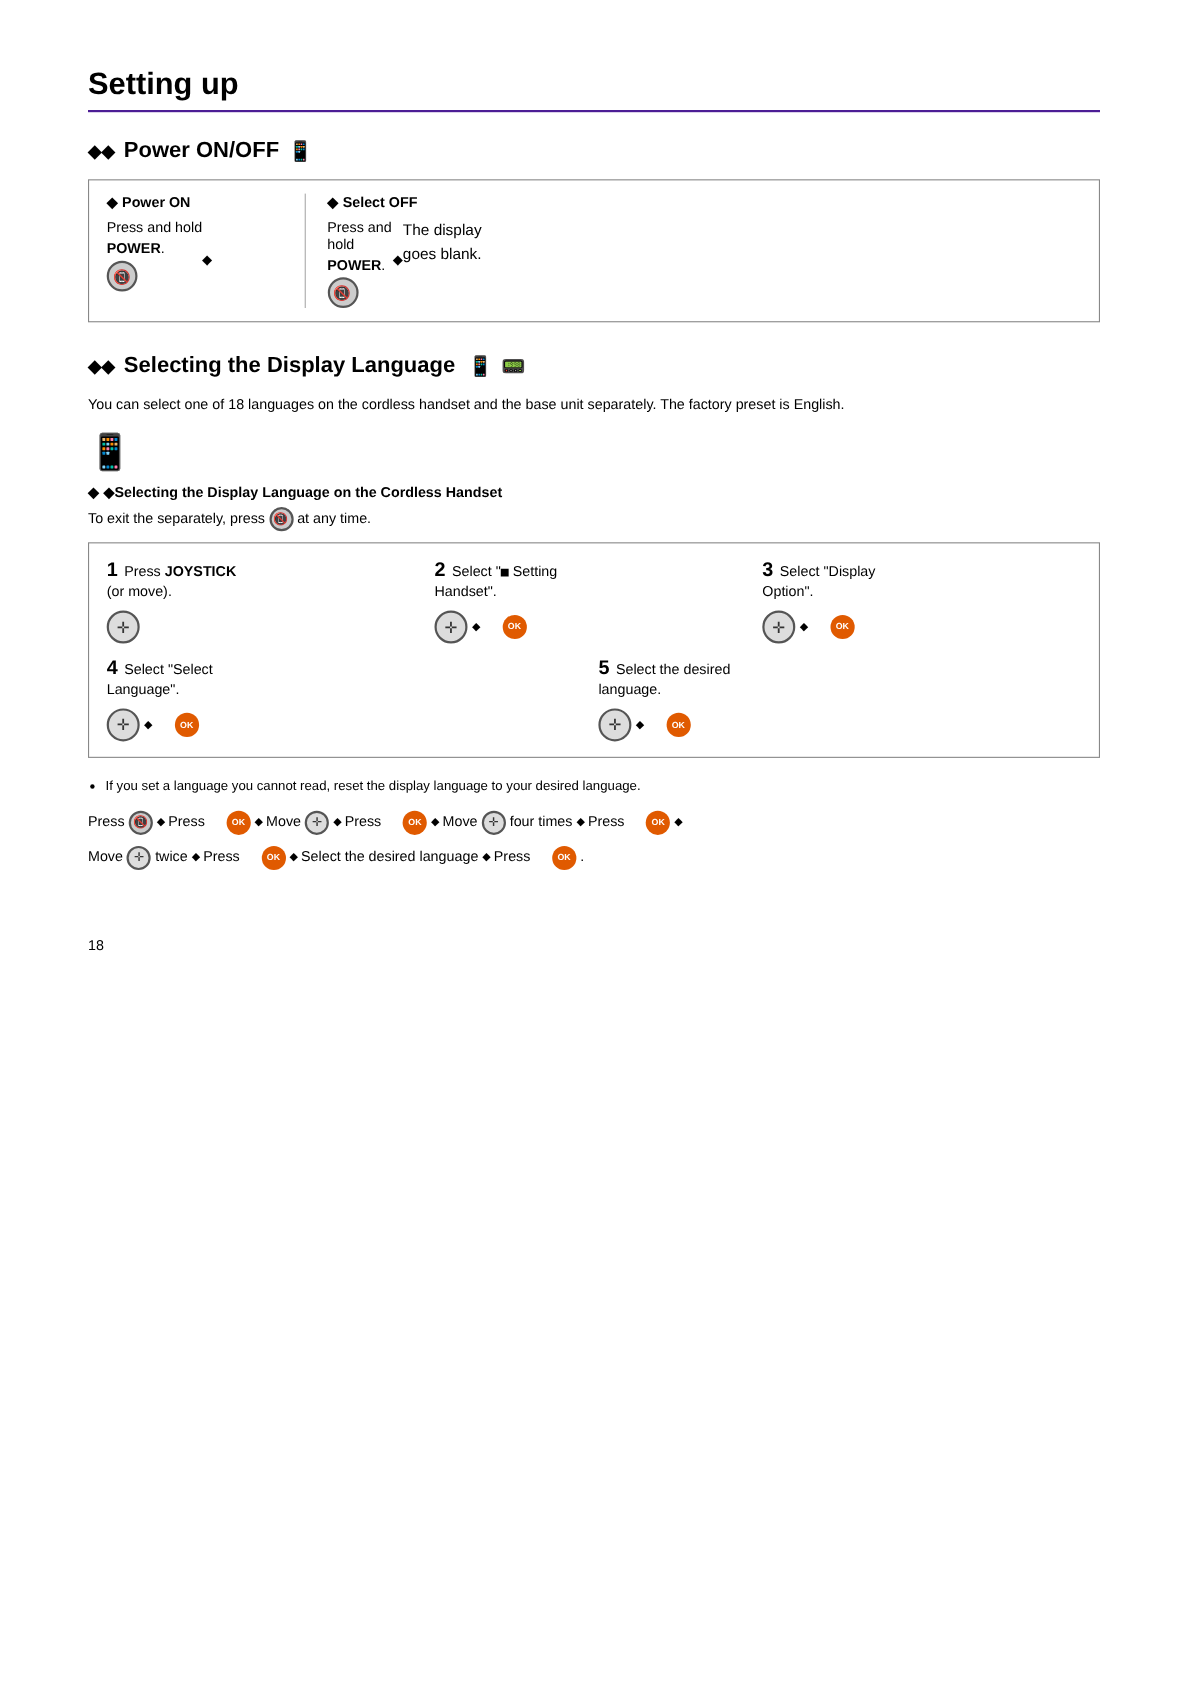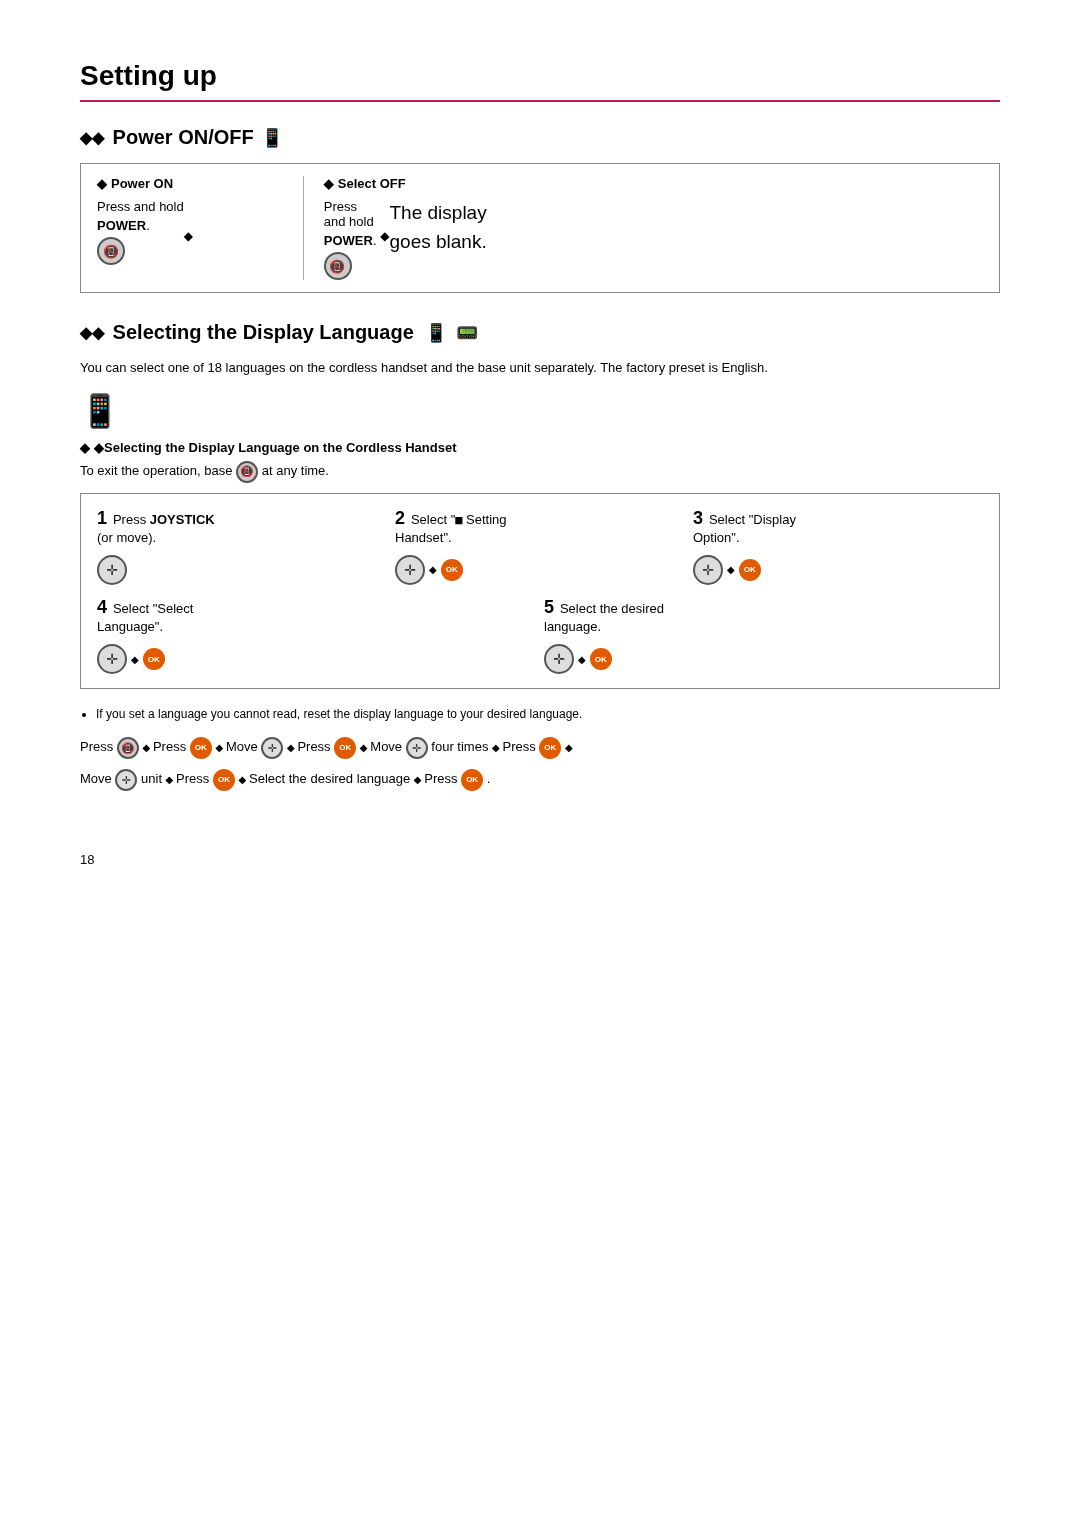--- a/index.html
+++ b/index.html
@@ -9,21 +9,21 @@
       font-size: 14px;
       color: #000;
       width: 1080px;
       min-height: 1528px;
       padding: 60px 80px 80px 80px;
     }
 
     h1.page-title {
       font-size: 28px;
       font-weight: bold;
-      border-bottom: 2px solid #be185d;
+      border-bottom: 2px solid #4c1d95;
       padding-bottom: 8px;
       margin-bottom: 24px;
     }
 
     .section-header {
       display: flex;
       align-items: center;
       gap: 8px;
       font-size: 20px;
       font-weight: bold;
@@ -182,20 +182,21 @@
       align-items: center;
       justify-content: center;
       width: 22px;
       height: 22px;
       border-radius: 50%;
       background: #e05a00;
       color: #fff;
       font-size: 8px;
       font-weight: bold;
       vertical-align: middle;
+      margin-left: 16px;
     }
 
     .icon-offhook-sm {
       display: inline-flex;
       align-items: center;
       justify-content: center;
       width: 28px;
       height: 28px;
       border-radius: 50%;
       border: 2px solid #555;
@@ -251,21 +252,21 @@
       <div class="power-step-row">
         <div class="power-step-col">
           <span>Press and hold</span>
           <span><strong>POWER</strong>.</span>
           <span class="icon-offhook-sm">📵</span>
         </div>
         <div class="power-step-col">
           <span style="font-size:12px; margin-top:30px;">◆</span>
         </div>
         <div class="power-step-col">
-          <span style="font-size:19px; line-height:1.5; margin-top:0;">The display goes blank.</span>
+          <span style="font-size:14px; line-height:1.5; margin-top:0;">The display goes blank.</span>
         </div>
       </div>
     </div>
   </div>
 </div>
 
 <div class="section-header">
   <span style="font-size:16px;">◆◆</span>
   <span>Selecting the Display Language</span>
 
@@ -276,21 +277,21 @@
 <p class="selecting-desc">You can select one of 18 languages on the cordless handset and the base unit separately. The factory preset is English.</p>
 
 <div style="font-size:32px; margin-bottom:10px;">📱</div>
 
 <div class="cordless-header">
   <span>◆</span>
   <span>◆Selecting the Display Language on the Cordless Handset</span>
 </div>
 
 <p class="exit-note">
-  <span>To exit the operation, base</span>
+  <span>To exit the separately, press</span>
   <span class="icon-offhook-sm" style="width:22px;height:22px;font-size:11px;">📵</span>
   <span>at any time.</span>
 </p>
 
 <div class="steps-box">
 
   <div class="steps-grid">
 
     <div class="step-item">
       <div>
@@ -377,21 +378,21 @@
   <span> four times </span>
   <span class="arrow-sm">◆ </span>
   <span>Press </span>
   <span class="icon-ok-sm">OK</span>
   <span class="arrow-sm"> ◆</span>
 </div>
 
 <div class="reset-seq">
   <span>Move </span>
   <span class="icon-joystick-sm" style="width:22px;height:22px;font-size:11px;">✛</span>
-  <span> unit </span>
+  <span> twice </span>
   <span class="arrow-sm">◆ </span>
   <span>Press </span>
   <span class="icon-ok-sm">OK</span>
   <span class="arrow-sm"> ◆ </span>
   <span>Select the desired language </span>
   <span class="arrow-sm">◆ </span>
   <span>Press </span>
   <span class="icon-ok-sm">OK</span>
   <span> .</span>
 </div>

